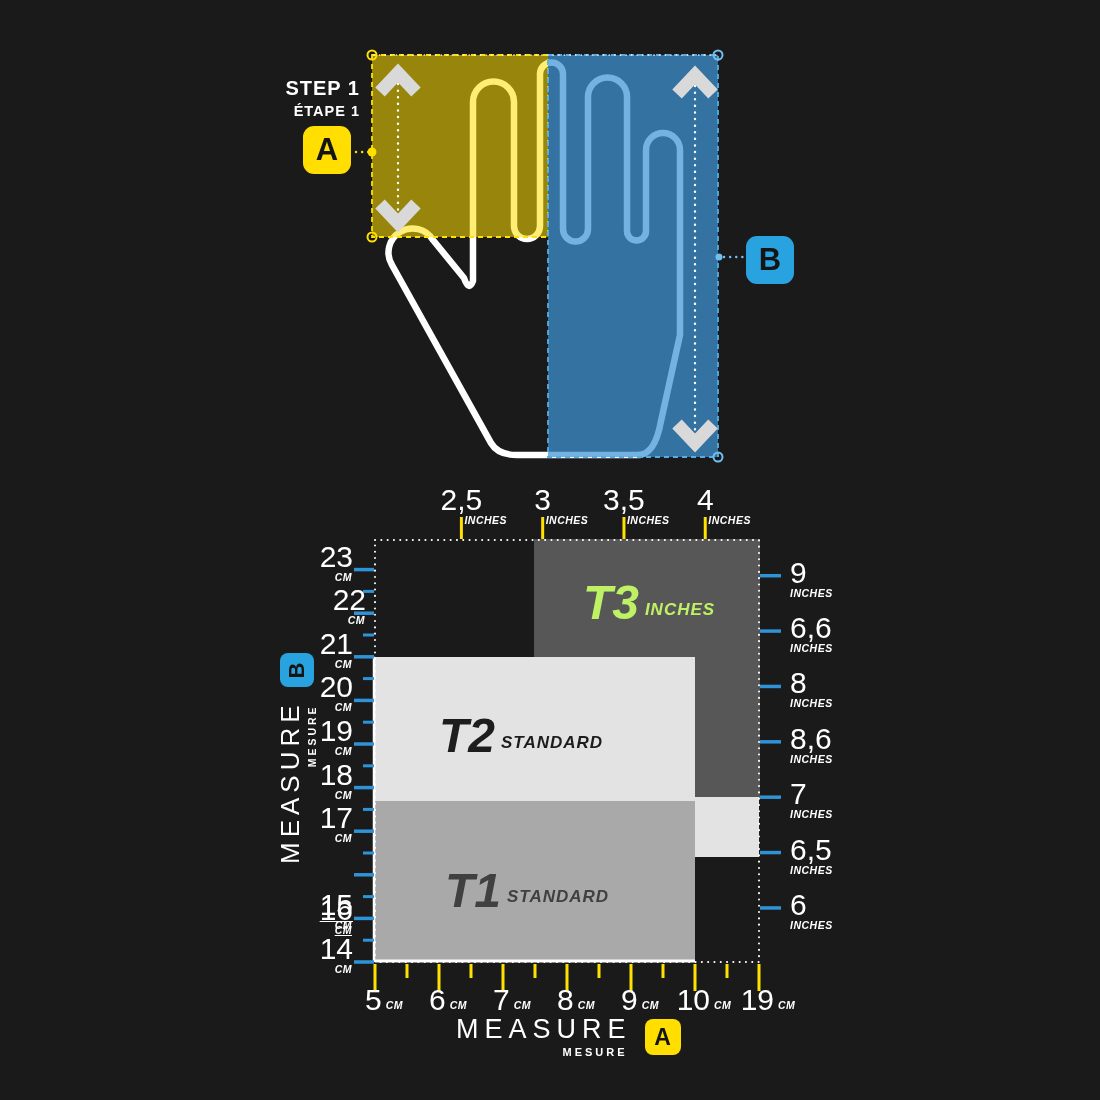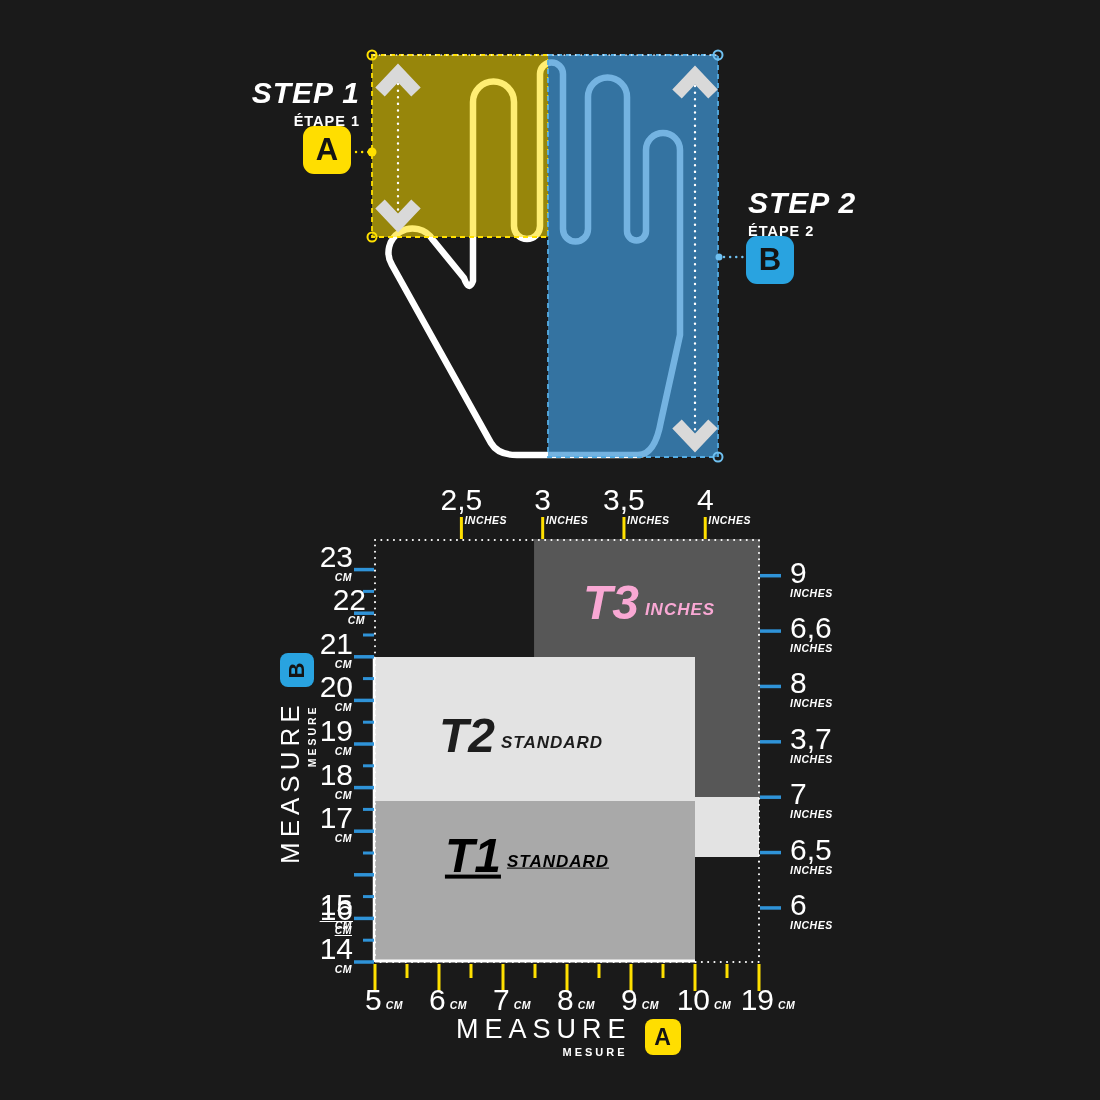--- a/index.html
+++ b/index.html
@@ -7,21 +7,21 @@
          font-family:"Liberation Sans",sans-serif;color:#fff;}
   .abs{position:absolute;}
   svg{display:block;}
 
   
   .badge{display:flex;align-items:center;justify-content:center;font-weight:900;color:#141414;}
   .badge.yellow{background:#ffde00;}
   .badge.blue{background:#29a3e0;}
 
   
-  .step-title{font-size:30px;font-weight:900;letter-spacing:1px;line-height:1;font-style:italic;}
+  .step-title{font-size:20px;font-weight:900;letter-spacing:1px;line-height:1;}
   .step-sub{font-size:14.5px;font-weight:700;letter-spacing:1px;margin-top:5px;}
 
   
   .measure-row{display:flex;align-items:center;gap:13px;}
   .measure-stack{display:flex;flex-direction:column;}
   .measure-main{font-size:27px;font-weight:400;letter-spacing:6px;line-height:1;white-space:nowrap;}
   .measure-sub{font-size:11px;font-weight:700;letter-spacing:3px;text-align:right;margin-top:3px;padding-right:4px;}
   .size-label{position:absolute;display:flex;align-items:flex-end;white-space:nowrap;
               font-style:italic;font-weight:900;transform:translate(-50%,-50%);}
   .size-label .tid{font-size:48px;line-height:0.85;}
@@ -76,42 +76,38 @@
     <line x1="724" y1="257" x2="744" y2="257" stroke="#6fc0f0" stroke-width="2.4" stroke-dasharray="0.1 6" stroke-linecap="round"></line>
     <circle cx="719" cy="257" r="3.5" fill="#6fc0f0"></circle>
   </svg>
 
   <div class="abs" style="left:230px;top:78px;width:130px;text-align:right;">
     <div class="step-title">STEP 1</div>
     <div class="step-sub">ÉTAPE 1</div>
   </div>
   <div class="abs badge yellow" style="left:303px;top:126px;width:48px;height:48px;border-radius:11px;font-size:31px;">A</div>
 
-  <div class="abs" style="left:748px;top:188px;width:150px;text-align:left;">
-    <div class="step-title">STEP 2</div>
-    <div class="step-sub">ÉTAPE 2</div>
-  </div>
   <div class="abs badge blue" style="left:746px;top:236px;width:48px;height:48px;border-radius:11px;font-size:31px;">B</div>
 
   <div id="chart-boxes" class="abs" style="left:0;top:0;width:1100px;height:1100px;">
       <div style="position: absolute; left: 535px; top: 540.388px; width: 224px; height: 256.804px; background: rgb(87, 87, 87); outline: rgba(255, 255, 255, 0.25) solid 1px;">
-        <div class="size-label" style="left: 114px; top: 62.402px; color: #f9a8d4;">
+        <div class="size-label" style="left: 114px; top: 62.402px; color: #bef264;">
           <span class="tid">T3</span>
           <span class="tname">INCHES</span>
         </div>
       </div>
       <div style="position: absolute; left: 375px; top: 656.8px; width: 320px; height: 143.88px; background: rgb(227, 227, 227);">
         <div class="size-label" style="left: 146px; top: 78.94px; color: rgb(29, 29, 29);">
           <span class="tid">T2</span>
           <span class="tname">STANDARD</span>
         </div>
       </div>
       <div style="position: absolute; left: 695px; top: 797.192px; width: 64px; height: 60.168px; background: rgb(227, 227, 227);"></div>
       <div style="position: absolute; left: 375px; top: 800.68px; width: 320px; height: 161.32px; background: rgb(169, 169, 169);">
-        <div class="size-label" style="left: 152px; top: 55px; color: #000000; text-decoration: underline;">
+        <div class="size-label" style="left: 152px; top: 90px; color: #404040;">
           <span class="tid">T1</span>
           <span class="tname">STANDARD</span>
         </div>
       </div>
     </div>
 
   <svg id="chart-svg" class="abs" style="left:0;top:0;pointer-events:none;" width="1100" height="1100" viewBox="0 0 1100 1100">
       <rect x="375" y="540" width="384" height="422" fill="none" stroke="#ffffff" stroke-width="2" stroke-dasharray="0.1 6.2" stroke-linecap="round"></rect>
       <line x1="374" y1="656.8" x2="374" y2="962" stroke="#ffffff" stroke-width="2.5"></line>
       <line x1="375" y1="961" x2="695" y2="961" stroke="#ffffff" stroke-width="3"></line>
@@ -203,21 +199,21 @@
       <div class=" tick-label ylabel-left" style="position: absolute; left: 283px; top: 673.4px;"><span class="num">20</span><span class="unit">CM</span></div>
       <div class=" tick-label ylabel-left" style="position: absolute; left: 283px; top: 717px;"><span class="num">19</span><span class="unit">CM</span></div>
       <div class=" tick-label ylabel-left" style="position: absolute; left: 283px; top: 760.6px;"><span class="num">18</span><span class="unit">CM</span></div>
       <div class=" tick-label ylabel-left" style="position: absolute; left: 283px; top: 804.2px;"><span class="num">17</span><span class="unit">CM</span></div>
       <div class=" tick-label ylabel-left" style="position: absolute; left: 283px; top: 896px; text-decoration: underline;"><span class="num">16</span><span class="unit">CM</span></div>
       <div class=" tick-label ylabel-left" style="position: absolute; left: 283px; top: 891.4px;"><span class="num">15</span><span class="unit">CM</span></div>
       <div class=" tick-label ylabel-left" style="position: absolute; left: 283px; top: 935px;"><span class="num">14</span><span class="unit">CM</span></div>
       <div class=" tick-label ylabel-right" style="position: absolute; left: 790px; top: 558.704px;"><span class="num">9</span><span class="unit">INCHES</span></div>
       <div class=" tick-label ylabel-right" style="position: absolute; left: 790px; top: 614.076px;"><span class="num">6,6</span><span class="unit">INCHES</span></div>
       <div class=" tick-label ylabel-right" style="position: absolute; left: 790px; top: 669.448px;"><span class="num">8</span><span class="unit">INCHES</span></div>
-      <div class=" tick-label ylabel-right" style="position: absolute; left: 790px; top: 724.82px;"><span class="num">3,7</span><span class="unit">INCHES</span></div>
+      <div class=" tick-label ylabel-right" style="position: absolute; left: 790px; top: 724.82px;"><span class="num">8,6</span><span class="unit">INCHES</span></div>
       <div class=" tick-label ylabel-right" style="position: absolute; left: 790px; top: 780.192px;"><span class="num">7</span><span class="unit">INCHES</span></div>
       <div class=" tick-label ylabel-right" style="position: absolute; left: 790px; top: 835.564px;"><span class="num">6,5</span><span class="unit">INCHES</span></div>
       <div class=" tick-label ylabel-right" style="position: absolute; left: 790px; top: 890.936px;"><span class="num">6</span><span class="unit">INCHES</span></div>
     </div>
 
   <div class="abs measure-row" style="left:191px;top:728px;width:212px;height:60px;justify-content:flex-start;transform:rotate(-90deg);">
     <div class="measure-stack">
       <div class="measure-main" style="font-size:26px;letter-spacing:5px;">MEASURE</div>
       <div class="measure-sub" style="font-size:10.5px;">MESURE</div>
     </div>

